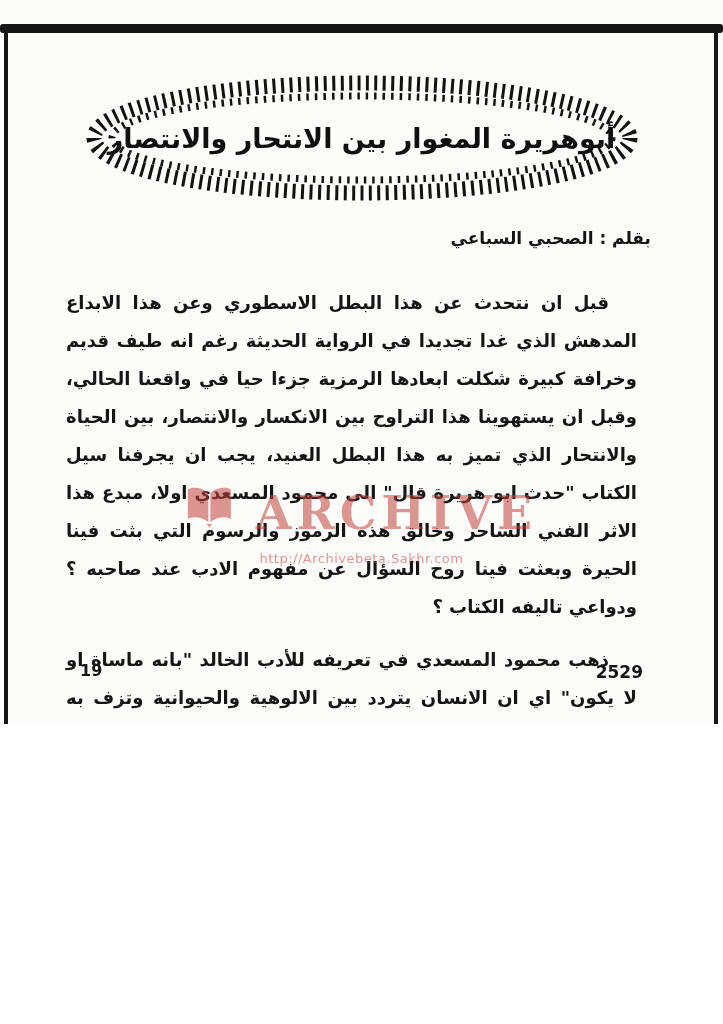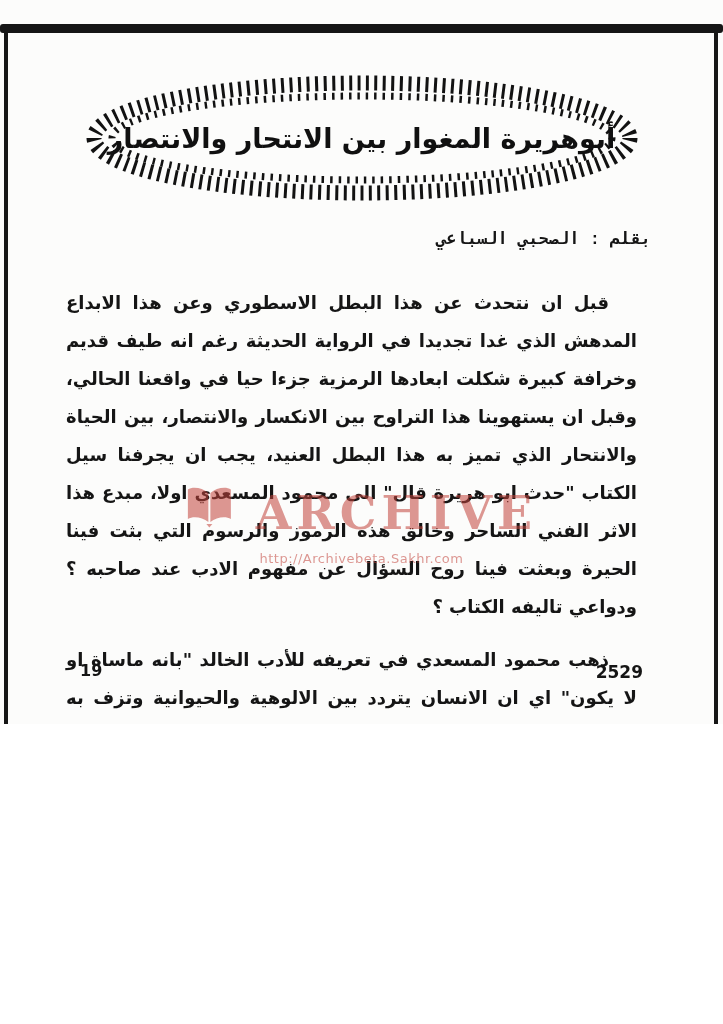--- a/index.html
+++ b/index.html
@@ -30,21 +30,21 @@
     direction:rtl;
     font-size:27px;font-weight:bold;
     letter-spacing:0.5px;
     white-space:nowrap;
     color:#101010;
   }
 
   .byline{
     position:absolute;top:228px;right:72px;
     direction:rtl;
-    font-size:17px;font-weight:bold;font-family:Liberation Mono, monospace;
+    font-size:17px;font-weight:bold;
   }
 
   .body-text{
     position:absolute;top:284px;right:70px;left:66px;
     direction:rtl;
     text-align:justify;
     font-size:18px;font-weight:bold;
     line-height:38px;
   }
   .body-text p{margin:0 16px 15px 0;text-indent:28px;}

